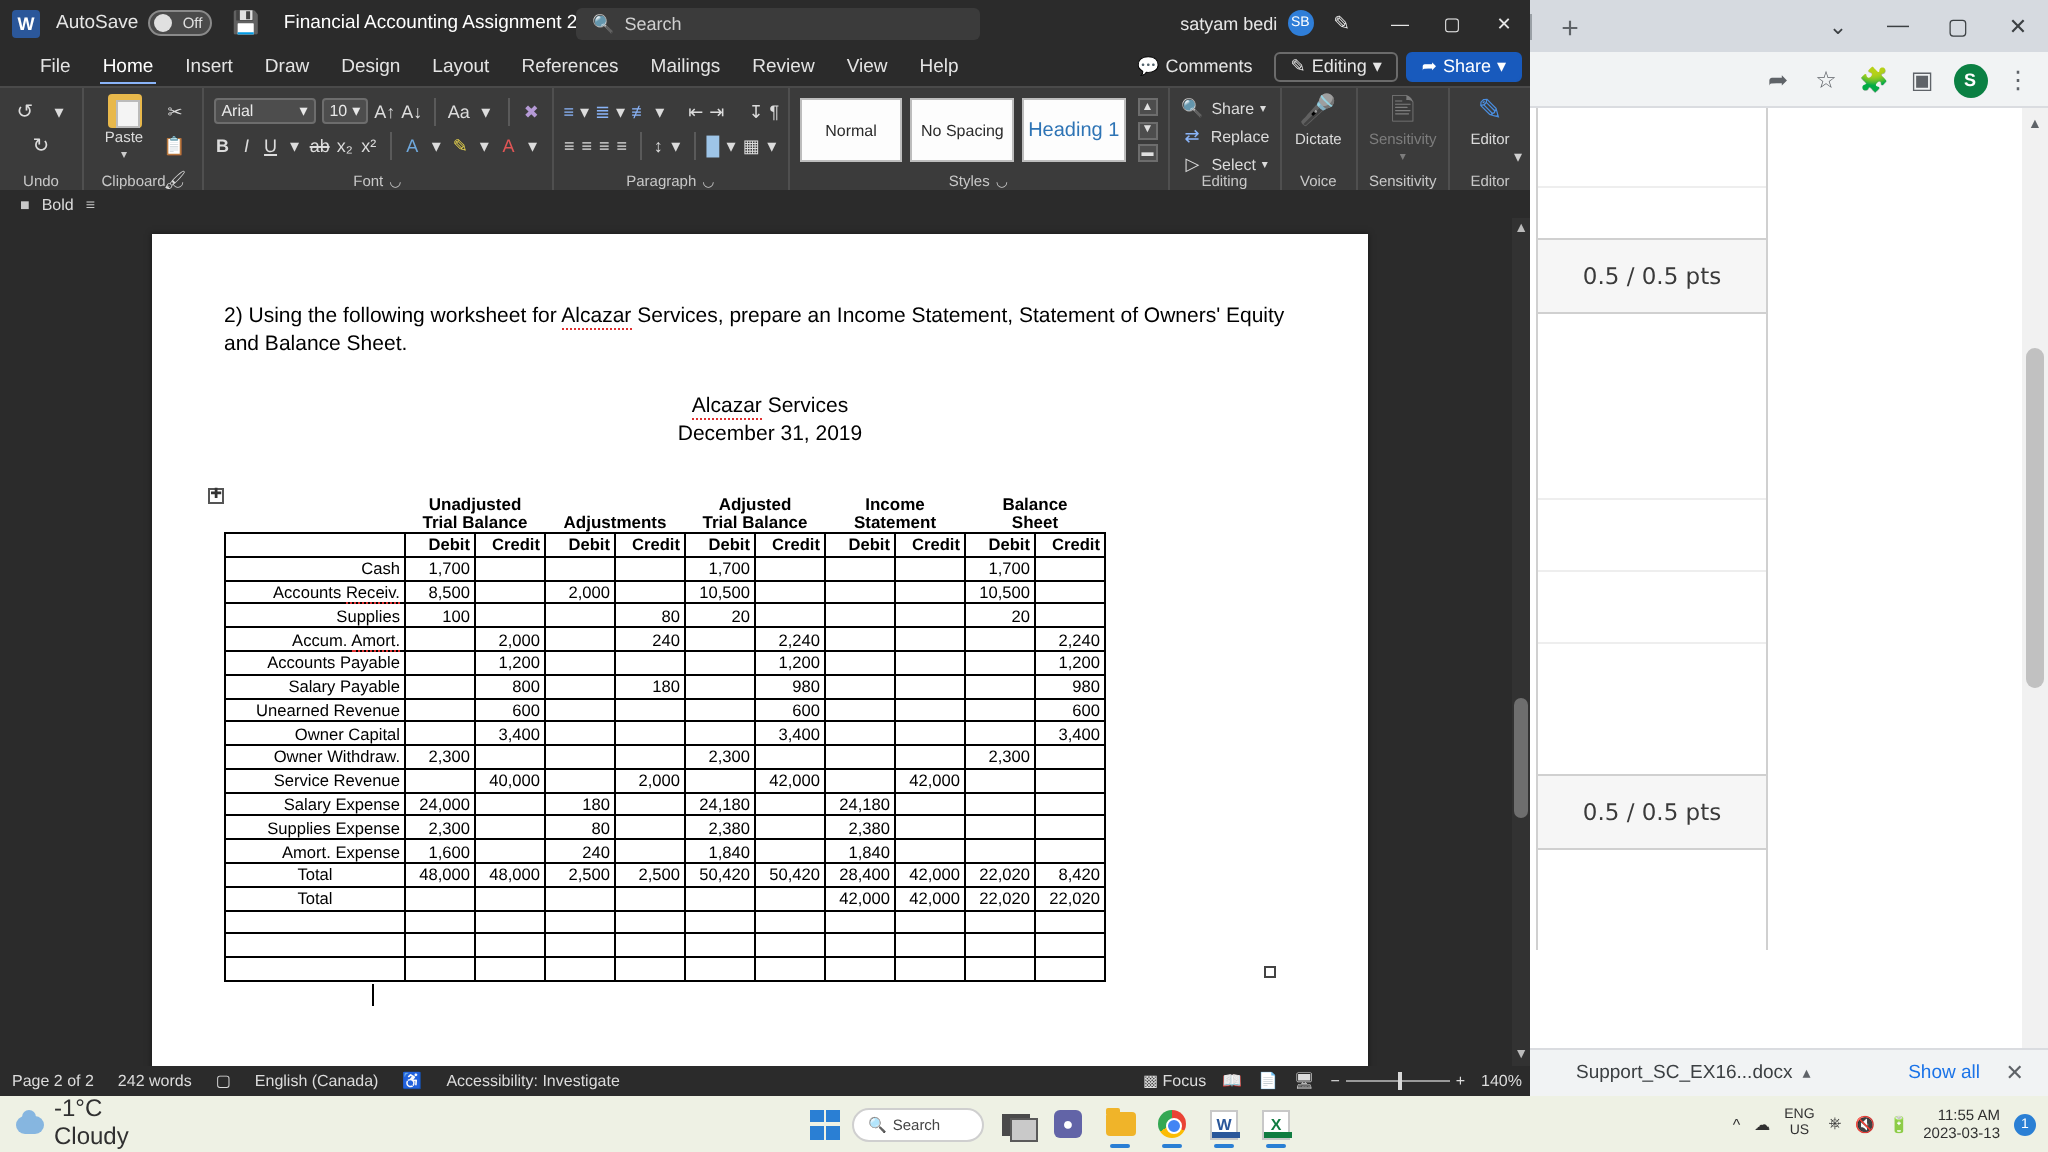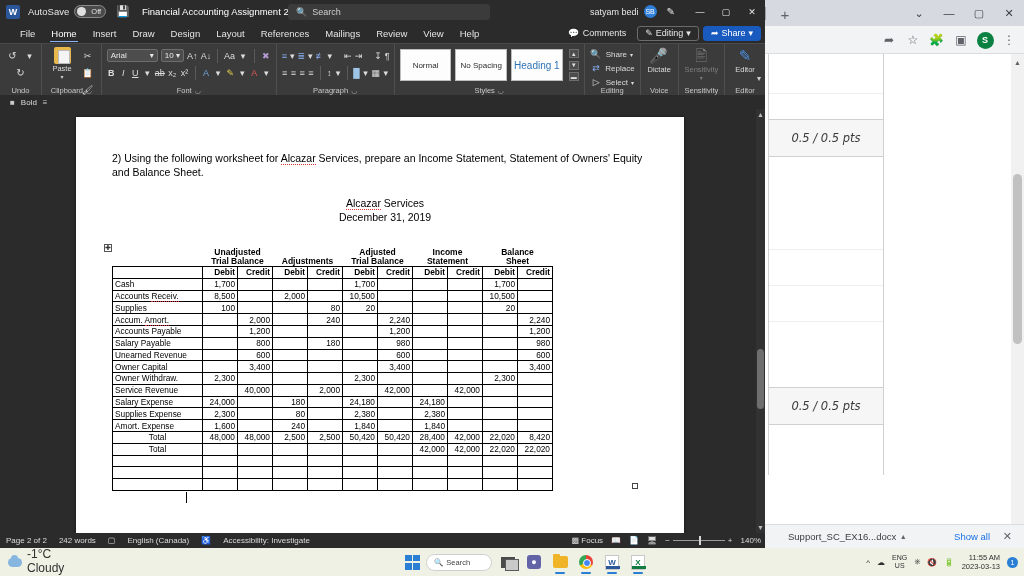--- a/index.html
+++ b/index.html
@@ -46,21 +46,21 @@
   
   #browser-content {
     position: absolute; left: 0; top: 54px; width: 1024px; height: 494px;
     background: #ffffff;
   }
   .grade-col {
     position: absolute; left: 768px; top: 0; width: 116px; background: #fff;
     border-left: 1px solid #d0d0d0; border-right: 1px solid #d0d0d0;
   }
   .grade-cell {
-    border-bottom: 1px solid #e2e2e2; height: 36px; font-style: italic;
+    border-bottom: 1px solid #e2e2e2; height: 36px;
   }
   .grade-cell.pts {
     background: #f6f6f6; display: flex; align-items: center; justify-content: center;
     font-size: 11.5px; color: #3a3a3a; font-family: "DejaVu Sans", sans-serif;
     border-top: 1px solid #d0d0d0; border-bottom: 1px solid #d0d0d0;
   }
   .grade-pad { border-bottom: 1px solid #eeeeee; }
 
   
   #b-scroll { position:absolute; right:0; top:54px; width:13px; height:494px; background:#f1f1f1; }
@@ -212,21 +212,21 @@
                 border:1px solid #555; color:#333; font-size:7px; line-height:6px; text-align:center;
                 background:#fff; }
   #wstable {
     position:absolute; left: 36px; top: 131px; border-collapse: collapse;
     font-size: 8.3px; font-family:"Liberation Sans", sans-serif; color:#000;
   }
   #wstable td, #wstable th { border: 1px solid #000; height: 11.8px; padding: 0 2px; }
   #wstable .nb { border: none; }
   #wstable .grp { text-align:center; font-weight:bold; font-size:8.5px; border:none; line-height:1.05; }
   #wstable .colh { text-align:center; font-weight:bold; }
-  #wstable .lbl { text-align:left; width: 90px; }
+  #wstable .lbl { text-align:right; width: 90px; }
   #wstable .num { text-align:right; width: 35px; }
   #wstable .ctr { text-align:center; }
   .resize-handle { position:absolute; left: 556px; top: 366px; width:6px; height:6px;
                    border:1px solid #444; background:#fff; }
   #caret { position:absolute; left: 110px; top: 375px; width:1px; height:11px; background:#000; }
 
   
   #doc-scroll { position:absolute; right:0; top:0; width: 9px; height: 424px; background:#323232; }
   #doc-scroll .dthumb { position:absolute; left:1px; top:240px; width:7px; height:60px;
                         background:#6e6e6e; border-radius:4px; }

